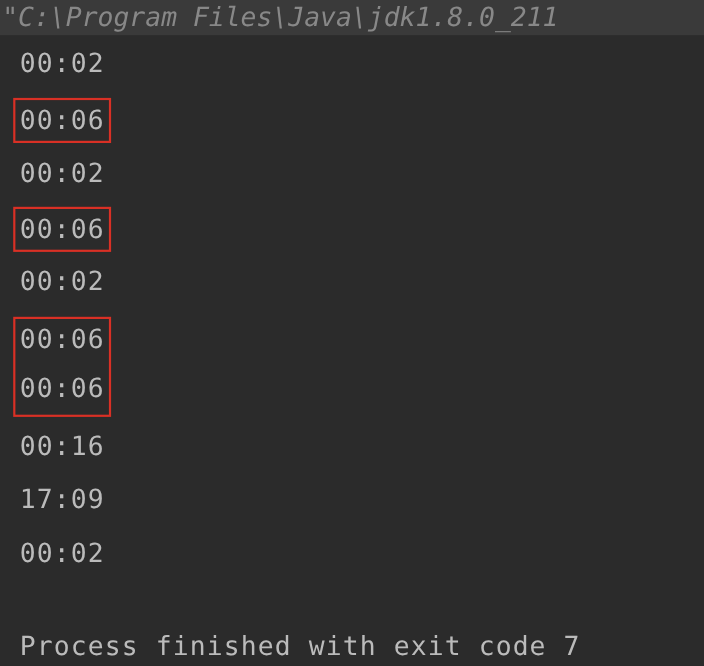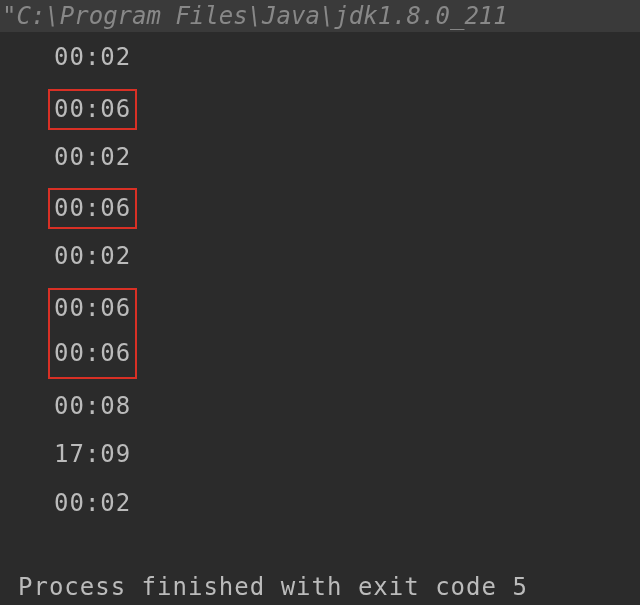--- a/index.html
+++ b/index.html
@@ -52,21 +52,20 @@
     }
     .highlighted-group .output-line:last-child {
       margin-bottom: 6px;
     }
     .status-line {
       margin-top: 38px;
       letter-spacing: 1px;
     }
     .line-wrapper {
       display: block;
-      margin-left: 36px;
     }
   </style>
 </head>
 <body>
 
 <div class="header-line">
   <span>"C:\Program Files\Java\jdk1.8.0_211</span>
 </div>
 
 <div class="line-wrapper">
@@ -90,26 +89,26 @@
 </div>
 
 <div class="line-wrapper">
   <div class="highlighted-group">
     <span class="output-line">00:06</span>
     <span class="output-line">00:06</span>
   </div>
 </div>
 
 <div class="line-wrapper">
-  <span class="output-line">00:08</span>
+  <span class="output-line">00:16</span>
 </div>
 
 <div class="line-wrapper">
   <span class="output-line">17:09</span>
 </div>
 
 <div class="line-wrapper">
   <span class="output-line">00:02</span>
 </div>
 
 <div class="status-line">
-  <span>Process finished with exit code 5</span>
+  <span>Process finished with exit code 7</span>
 </div>
 
 </body></html>

